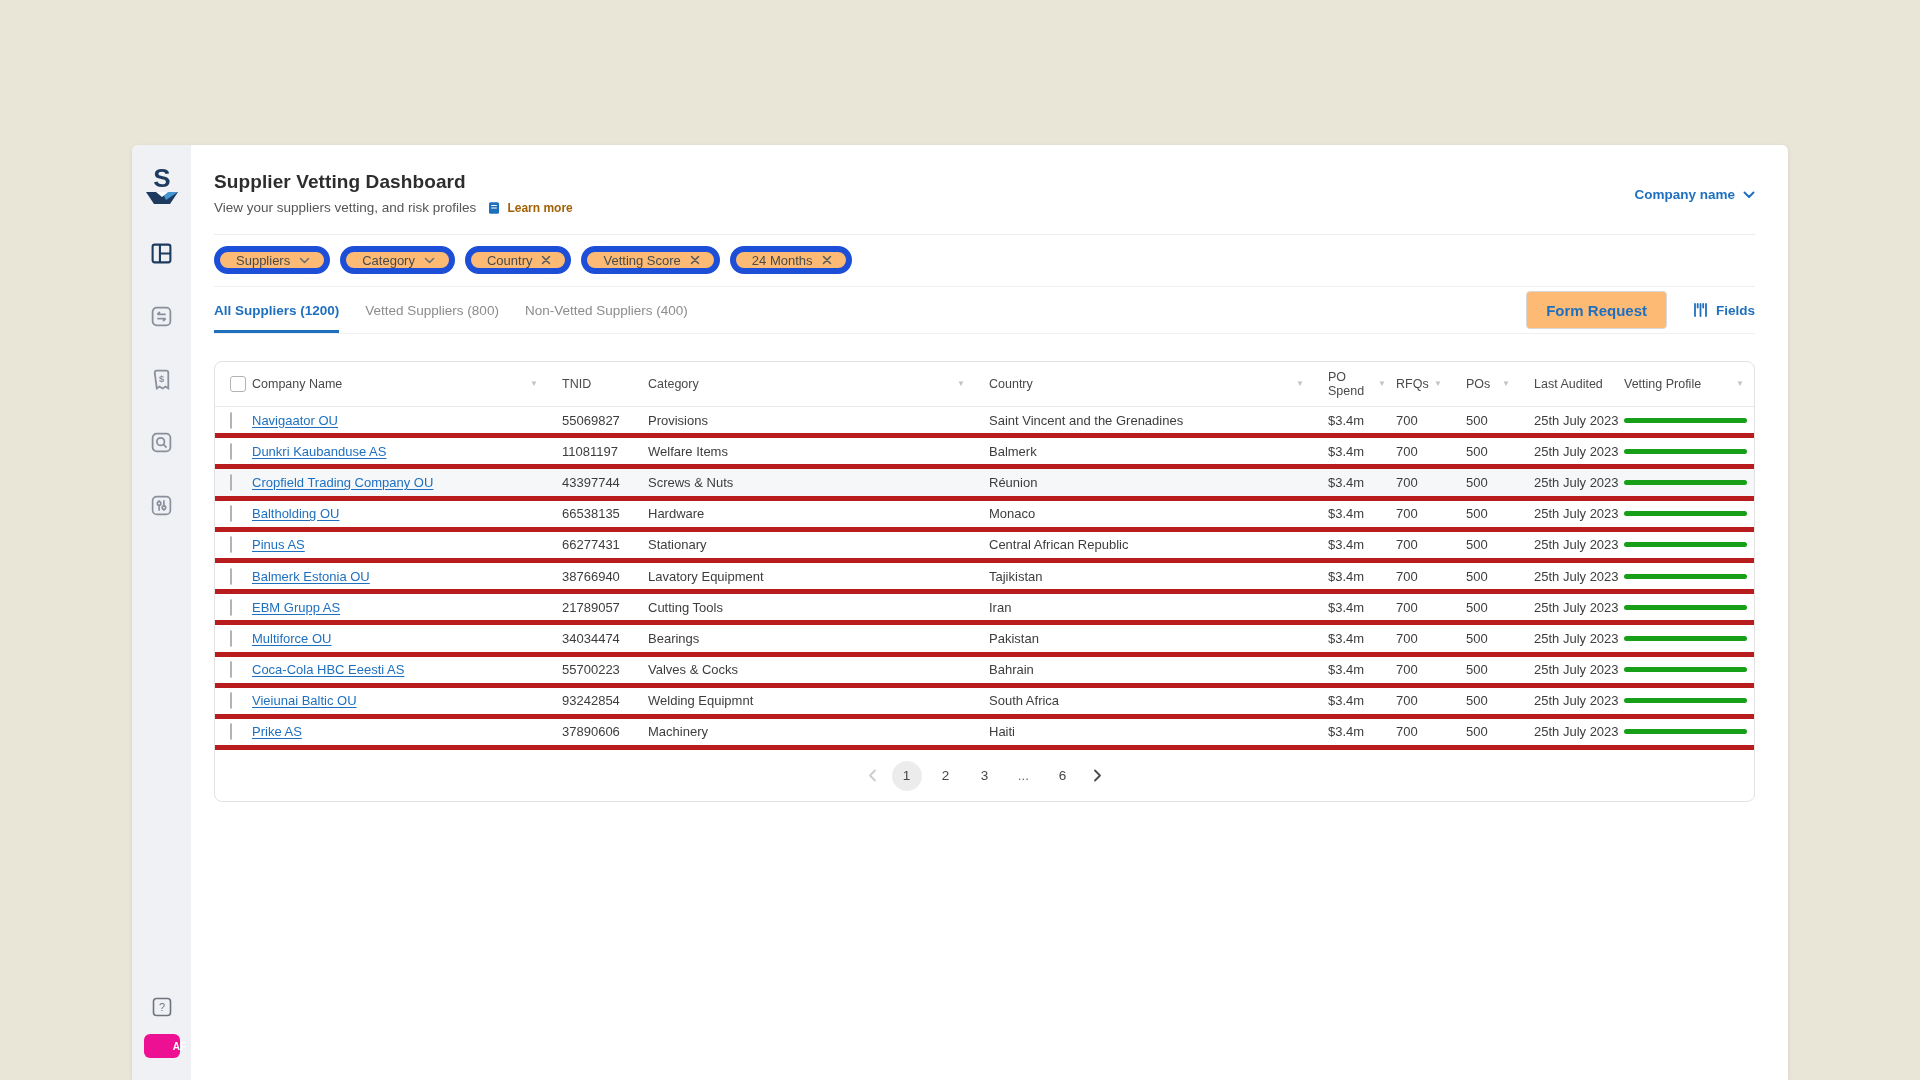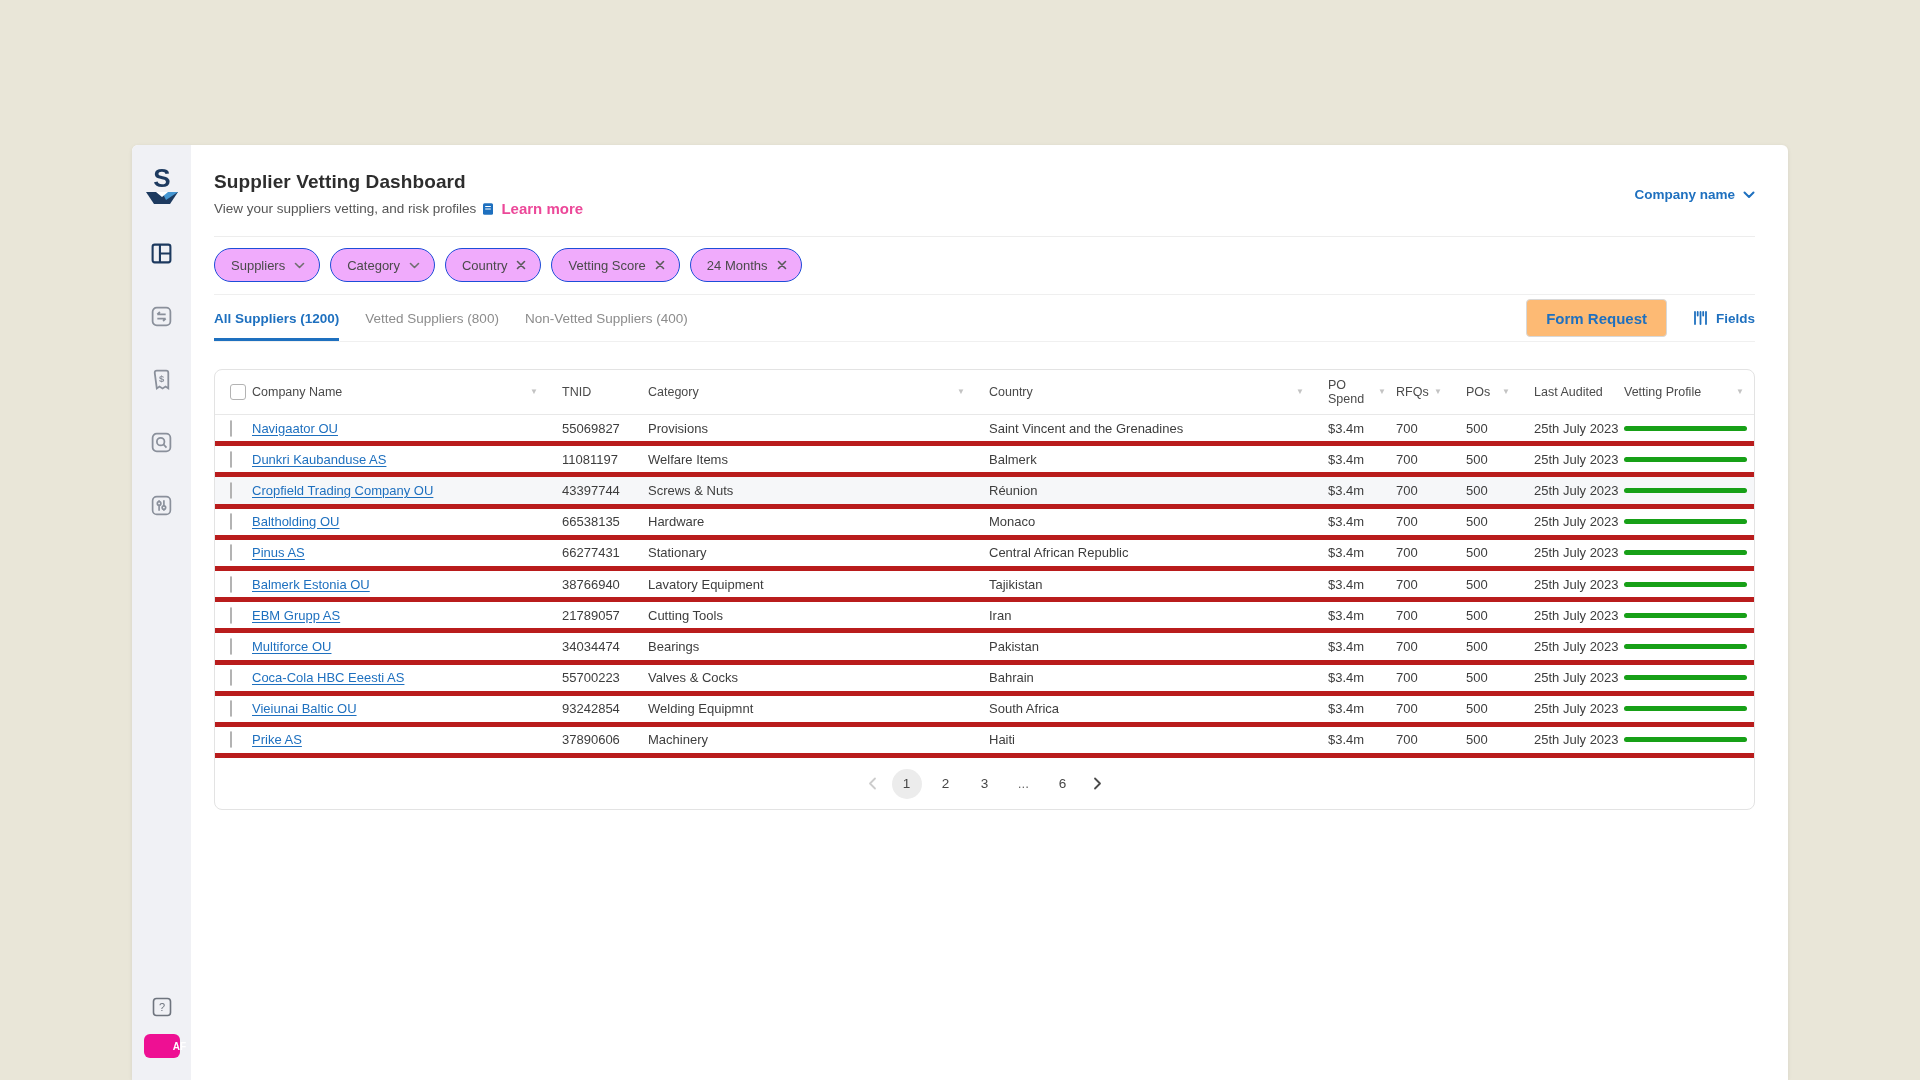--- a/index.html
+++ b/index.html
@@ -31,32 +31,32 @@
     font-size:10px; font-weight:bold; display:flex; align-items:center; justify-content:center;
     cursor:pointer; letter-spacing:0.2px;
   }
   
   .main { flex:1; padding:0 33px 0 23px; display:flex; flex-direction:column; }
   .page-header {
     display:flex; justify-content:space-between; align-items:flex-start;
     padding-top:26px; padding-bottom:19px; border-bottom:1px solid #ededed;
   }
   .page-title { font-size:19px; font-weight:bold; color:#2d2d2d; letter-spacing:0.1px; }
-  .subtitle-row { display:flex; align-items:center; gap:5px; margin-top:7px; }
+  .subtitle-row { display:flex; align-items:center; gap:11px; margin-top:7px; }
   .subtitle { font-size:13.5px; color:#565656; }
   .learn-more { display:flex; align-items:center; gap:6px; cursor:pointer; }
-  .learn-more span { font-size:15px; font-weight:bold; color:#ec4899; }
+  .learn-more span { font-size:12px; font-weight:bold; color:#a16207; }
   .company-menu {
     display:flex; align-items:center; gap:8px; cursor:pointer; margin-top:16px;
     color:#1e70bf; font-size:13.5px; font-weight:bold;
   }
   
   .filters-row { display:flex; gap:10px; padding:11px 0 12px; border-bottom:1px solid #efefef; }
   .chip {
-    height:34px; border:1px solid #1d4ed8; border-radius:17px; background:#f0abfc;
+    height:28px; border:6px solid #1d4ed8; border-radius:17px; background:#fdba74;
     display:flex; align-items:center; gap:9px; padding:0 14px 0 16px;
     font-size:13px; color:#4a4a4a; cursor:pointer;
   }
   .chip svg { display:block; }
   
   .tabs-row { display:flex; justify-content:space-between; align-items:center; height:47px; border-bottom:1px solid #f0f0f0; }
   .tabs { display:flex; height:100%; gap:26px; }
   .tab {
     display:flex; align-items:center; height:100%; font-size:13.5px; color:#8c8c8c;
     cursor:pointer; border-bottom:3px solid transparent; padding-top:3px;

